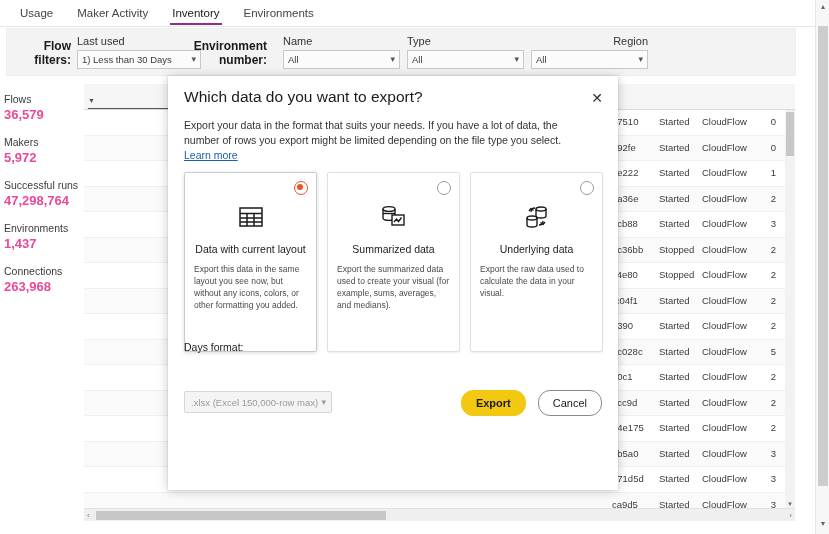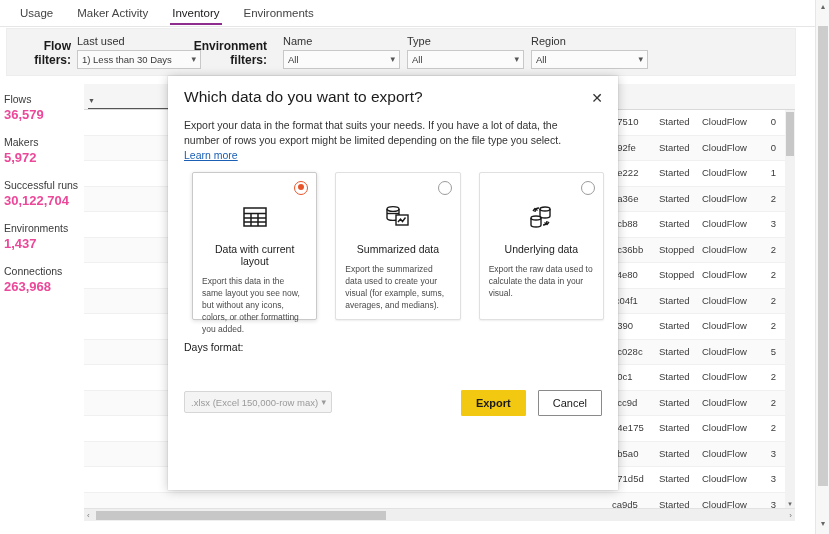--- a/index.html
+++ b/index.html
@@ -91,21 +91,21 @@
   .fl-select .chev {
     position: absolute;
     right: 4px;
     font-size: 9px;
     color: #555;
     line-height: 1;
   }
   .ff-lastused { left: 70px;  top: 6px;  width: 124px; }
   .ff-name     { left: 276px; top: 6px;  width: 117px; }
   .ff-type     { left: 400px; top: 6px;  width: 117px; }
-  .ff-region   { left: 524px; top: 6px;  width: 117px; }
+  .ff-region   { left: 524px; top: 6px;  width: 117px; text-align: right; }
 
   
   .kpis {
     position: absolute;
     left: 0; top: 92px;
     width: 84px;
   }
   .kpi { margin-bottom: 11px; padding-left: 4px; }
   .kpi-label {
     font-size: 10.5px;
@@ -297,29 +297,28 @@
 
   .cards {
     position: absolute;
     left: 16px; top: 96px;
     width: 420px;
     display: flex;
     gap: 10px;
   }
   .card {
     width: 133px;
-    height: 148px;
+    height: 180px;
     background: #ffffff;
     border: 1px solid #e0e0e0;
     border-radius: 2px;
     position: relative;
     padding: 10px 9px 8px;
     box-shadow: 0 1px 2px rgba(0,0,0,.07);
     cursor: pointer;
-    margin-left: 8px;
   }
   .card.selected {
     border: 1px solid #c9c9c9;
     box-shadow: 0 1px 4px rgba(0,0,0,.14);
   }
   .radio {
     position: absolute;
     right: 8px; top: 8px;
     width: 14px; height: 14px;
     border: 1.6px solid #9b9b9b;
@@ -386,21 +385,21 @@
     right: 16px; bottom: 74px;
     display: flex;
     gap: 12px;
   }
   .btn {
     height: 26px;
     min-width: 64px;
     font-size: 11px;
     display: flex; align-items: center; justify-content: center;
     cursor: pointer;
-    border-radius: 1px;
+    border-radius: 12px;
   }
   .btn-export {
     background: #f2c811;
     color: #1b1b1b;
     border: 1px solid #f2c811;
     font-weight: bold;
     padding: 0 14px;
   }
   .btn-cancel {
     background: #ffffff;
@@ -416,21 +415,21 @@
 
   <div class="tabbar">
     <div class="tab"><span>Usage</span></div>
     <div class="tab"><span>Maker Activity</span></div>
     <div class="tab active"><span>Inventory</span></div>
     <div class="tab"><span>Environments</span></div>
   </div>
 
   <div class="filterbar">
     <div class="filtergroup-label fg-flow">Flow filters:</div>
-    <div class="filtergroup-label fg-env">Environment filters:</div>
+    <div class="filtergroup-label fg-env">Environment number:</div>
 
     <div class="filterfield ff-lastused">
       <span class="fl-label">Last used</span>
       <div class="fl-select">
         <span>1) Less than 30 Days</span>
         <span class="chev">▾</span>
       </div>
     </div>
 
     <div class="filterfield ff-name">
@@ -462,21 +461,21 @@
     <div class="kpi">
       <div class="kpi-label">Flows</div>
       <div class="kpi-value">36,579</div>
     </div>
     <div class="kpi">
       <div class="kpi-label">Makers</div>
       <div class="kpi-value">5,972</div>
     </div>
     <div class="kpi">
       <div class="kpi-label">Successful runs</div>
-      <div class="kpi-value">30,122,704</div>
+      <div class="kpi-value">47,298,764</div>
     </div>
     <div class="kpi">
       <div class="kpi-label">Environments</div>
       <div class="kpi-value">1,437</div>
     </div>
     <div class="kpi">
       <div class="kpi-label">Connections</div>
       <div class="kpi-value">263,968</div>
     </div>
   </div>

